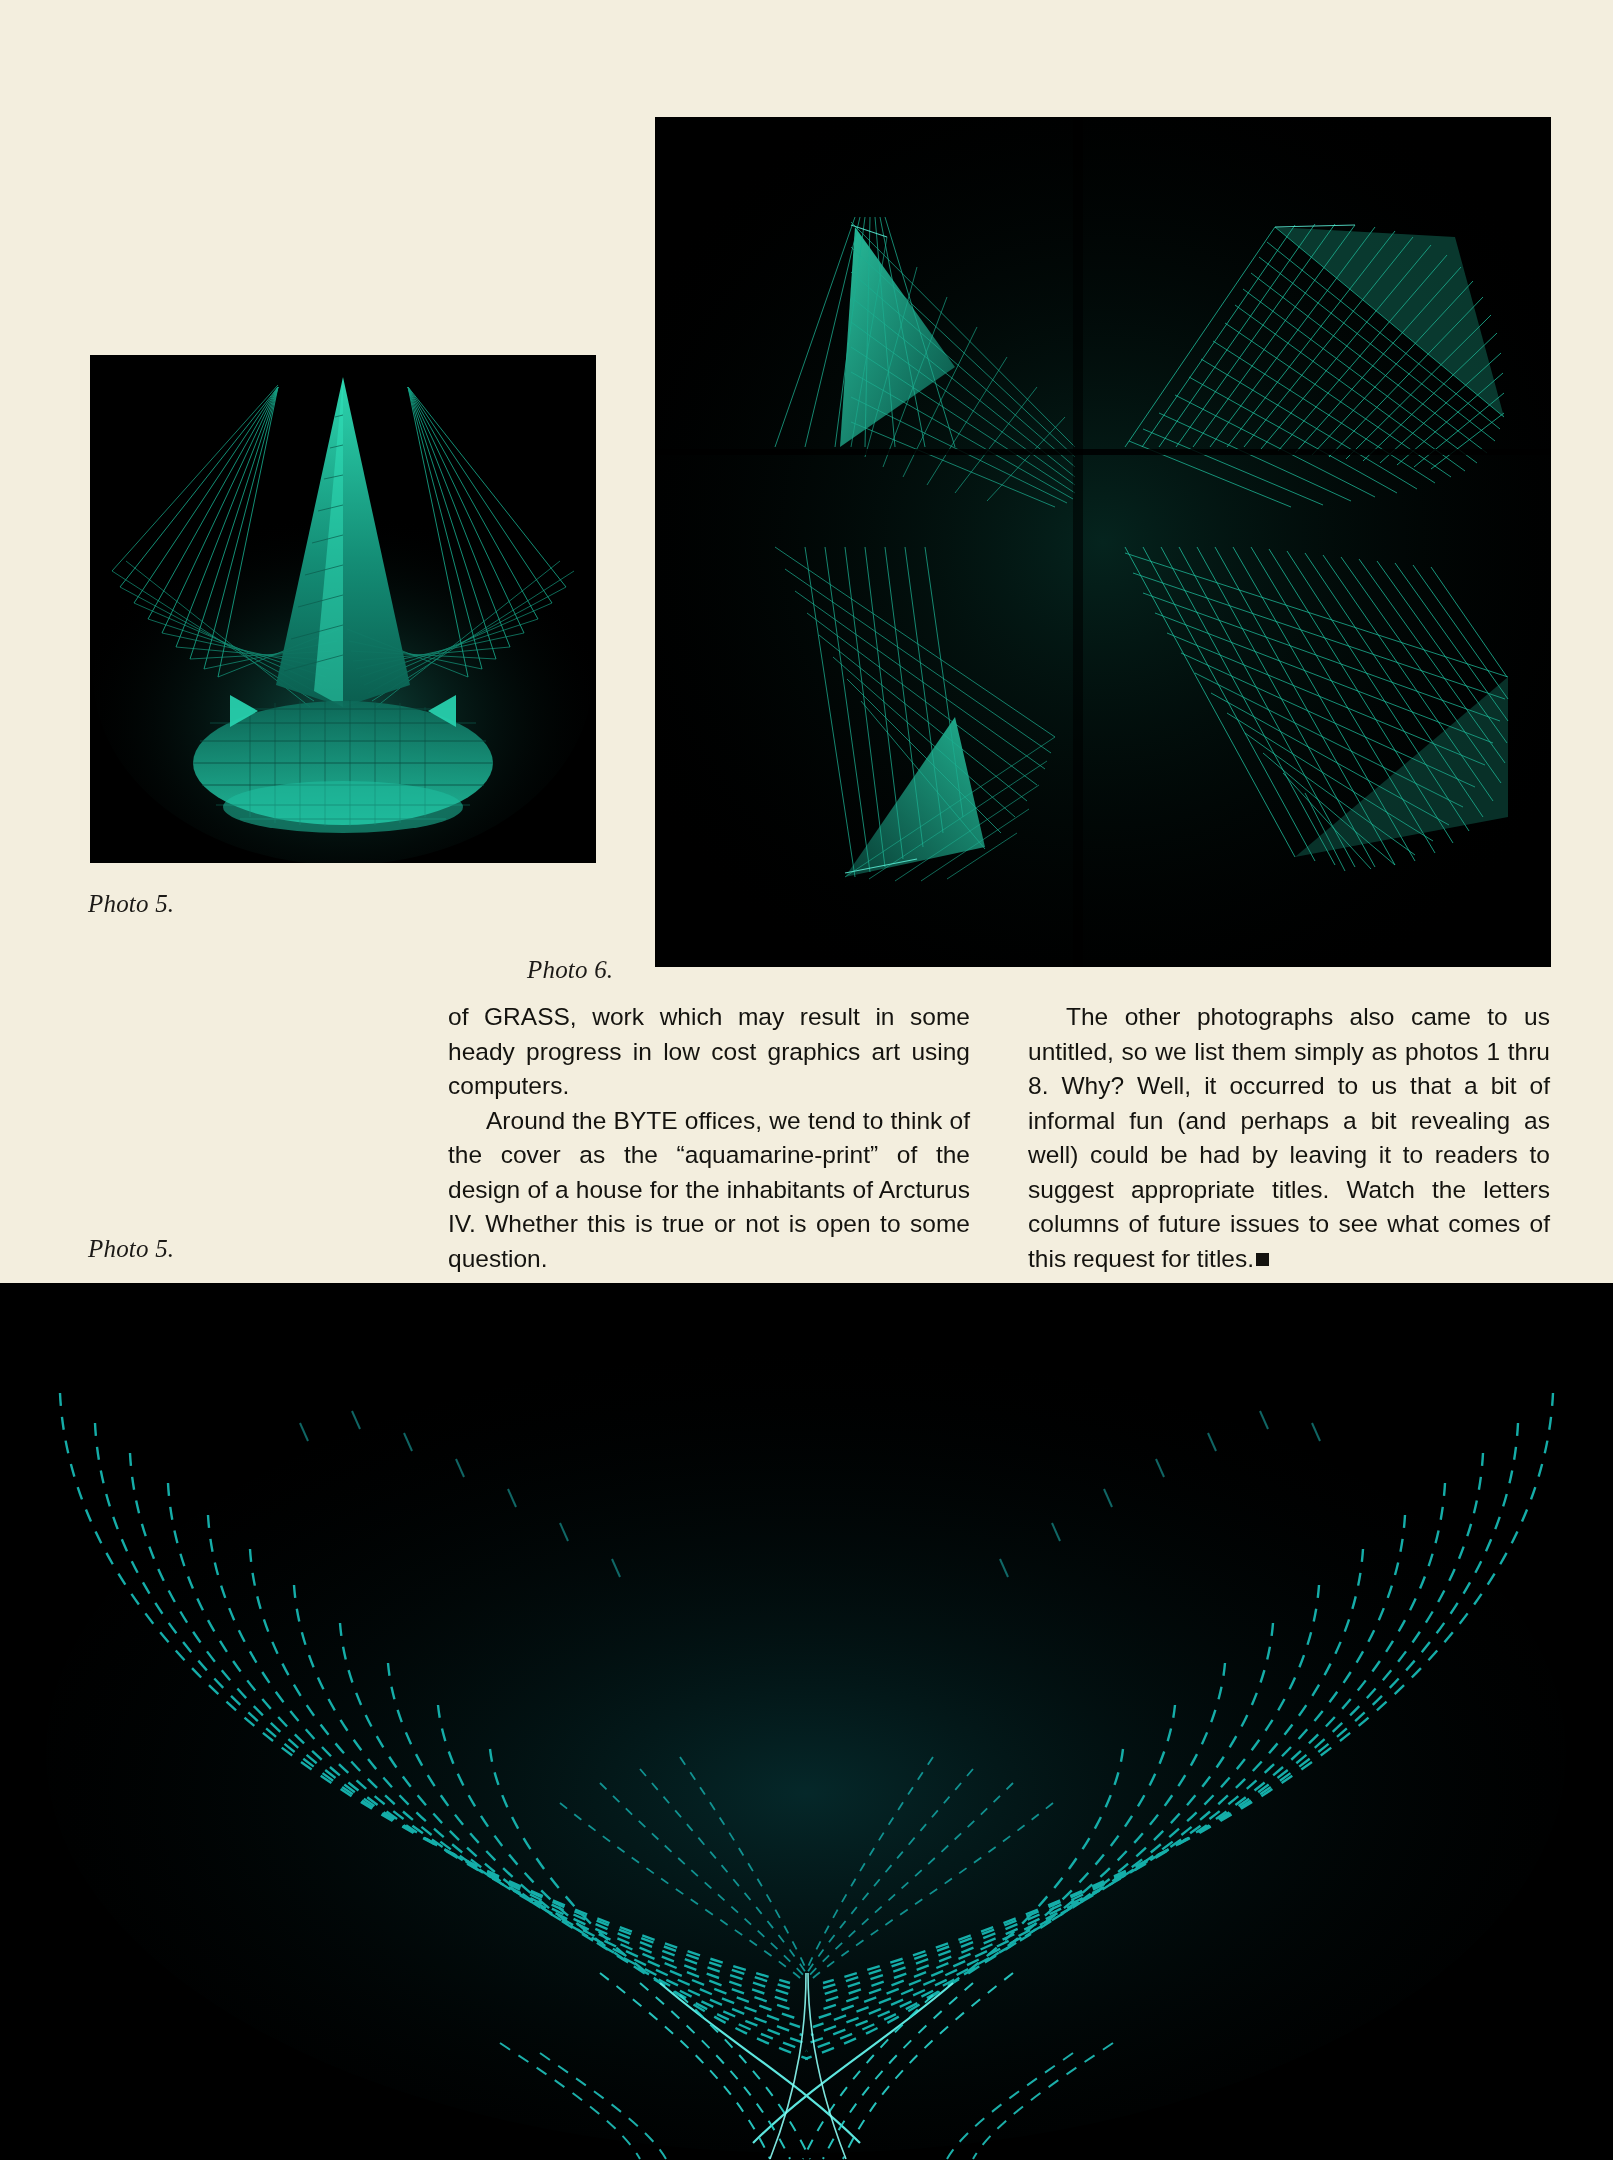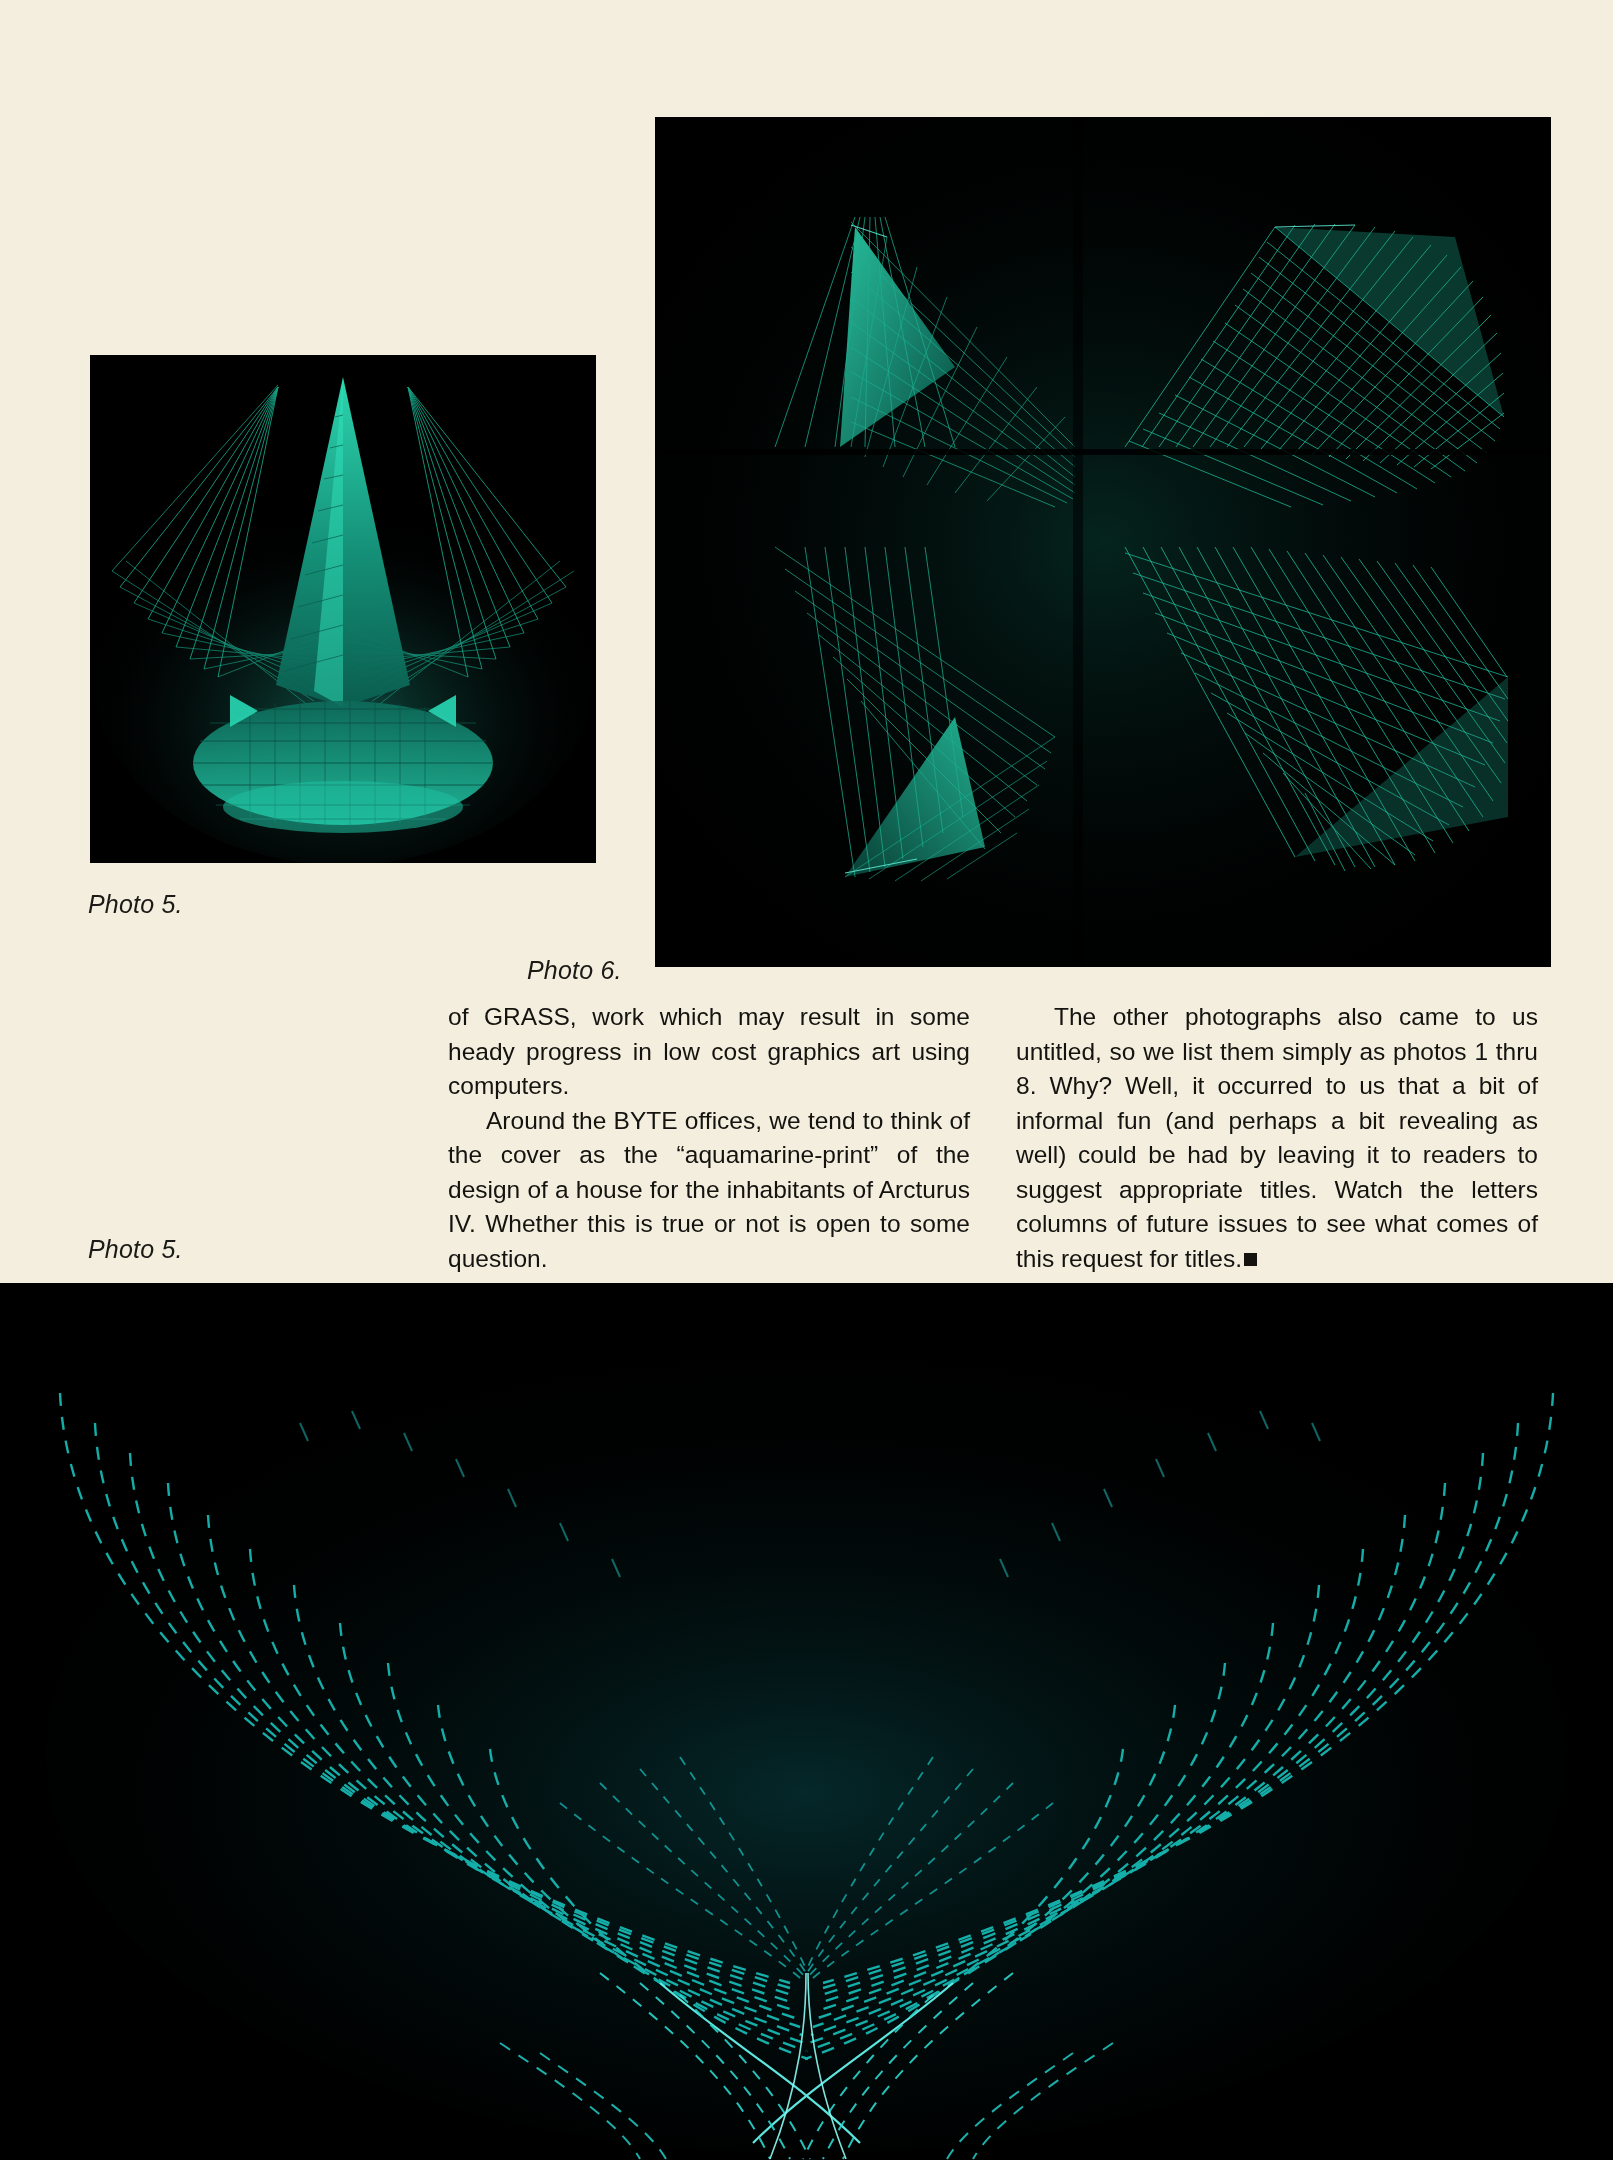--- a/index.html
+++ b/index.html
@@ -52,39 +52,39 @@
     left: 0px;
     top: 1283px;
     width: 1613px;
     height: 877px;
     background: #000000;
     overflow: hidden;
   }
 
   .caption {
     position: absolute;
-    font-family: Liberation Sans, sans-serif;
+    font-family: Liberation Serif, serif;
     font-style: italic;
     font-size: 25px;
     color: #1c1a17;
     letter-spacing: 0.2px;
     white-space: nowrap;
   }
   .caption-5 { left: 88px; top: 890px; }
   .caption-6 { left: 527px; top: 956px; }
   .caption-7 { left: 88px; top: 1235px; }
 
   
   .columns {
     position: absolute;
     left: 448px;
     top: 1000px;
     width: 1103px;
     display: flex;
-    gap: 46px;
+    gap: 58px;
   }
   .col {
     width: 522px;
   }
   .col p {
     margin: 0;
     font-family: "Liberation Sans", sans-serif;
     font-size: 24.5px;
     line-height: 34.5px;
     color: #14130f;

